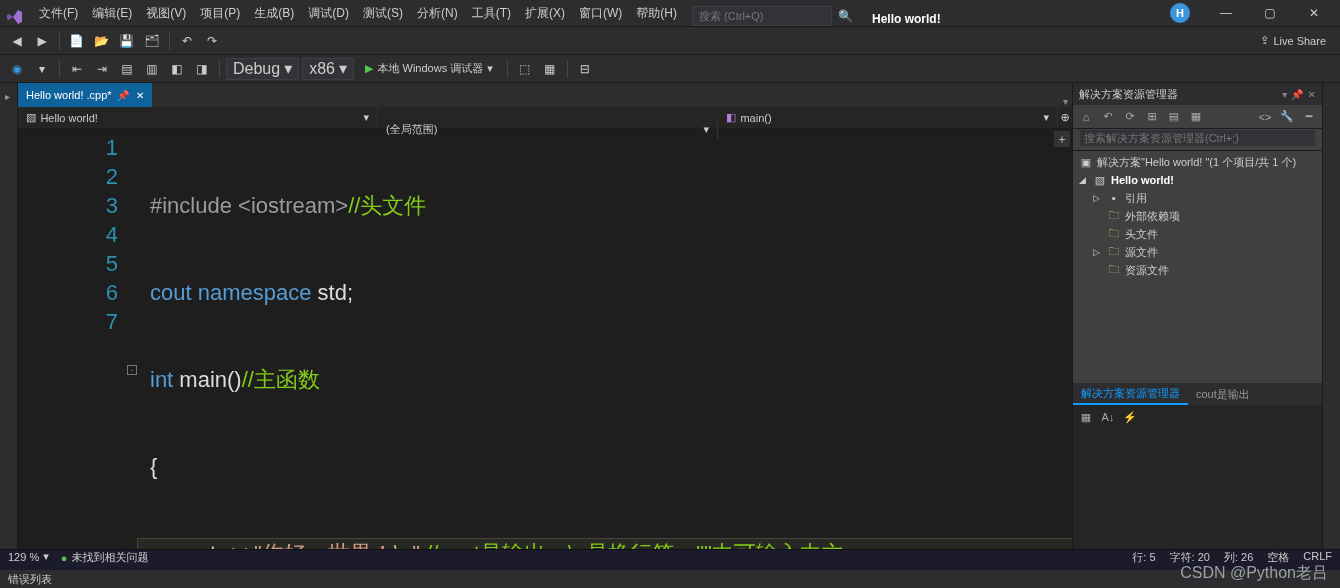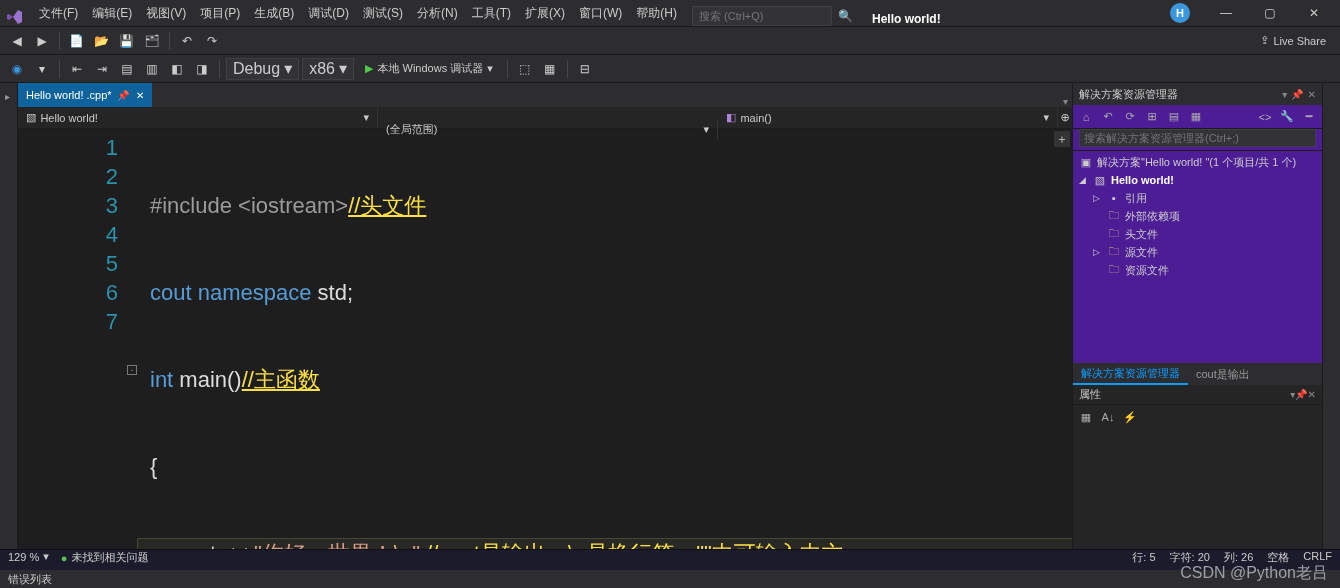--- a/index.html
+++ b/index.html
@@ -33,23 +33,23 @@
 .nav-bar { height:22px; background:#252526; display:flex; align-items:center; border-bottom:1px solid #1b1b1c; font-size:11px; color:#ccc; }
 .nav-sec { display:flex; align-items:center; padding:0 8px; border-right:1px solid #333; height:100%; gap:4px; }
 .nav-sec.wide1 { width:360px; }
 .nav-sec.wide2 { width:340px;margin-top:23px; }
 .editor-body { flex:1; display:flex; position:relative; overflow:hidden; }
 .gutter { width:120px; background:#1e1e1e; text-align:right; padding-right:20px; color:#2b91af; font-family:Consolas,monospace; font-size:22px; line-height:29px; padding-top:4px; user-select:none; }
 .gutter .ln { height:29px; }
 .code { flex:1; font-family:Consolas,monospace; font-size:22px; line-height:29px; padding-top:4px; position:relative; white-space:pre; }
 .code .line { height:29px; padding-left:12px; }
 .code .hl { background:rgba(60,60,50,.35); outline:1px solid #464632; }
-.kw { color:#569cd6; } .dir{ color:#9b9b9b; } .str{ color:#d69d85; } .cmt{ color:#fde047;text-decoration:underline; } .pun{ color:#dcdcdc; } .id{ color:#dcdcdc; } .esc{ color:#d7ba7d; }
+.kw { color:#569cd6; } .dir{ color:#9b9b9b; } .str{ color:#d69d85; } .cmt{ color:#84cc16; } .pun{ color:#dcdcdc; } .id{ color:#dcdcdc; } .esc{ color:#d7ba7d; }
 .plus-btn { position:absolute; right:2px; top:2px; width:16px; height:16px; background:#333; color:#ccc; display:flex; align-items:center; justify-content:center; font-size:12px; }
-.right-panel { width:250px; background:#4c1d95; display:flex; flex-direction:column; border-left:1px solid #1b1b1c; }
+.right-panel { width:250px; background:#404040; display:flex; flex-direction:column; border-left:1px solid #1b1b1c; }
 .right-strip { width:18px; background:#2d2d30; border-left:1px solid #1b1b1c; }
 .panel-hdr { height:22px; background:#2d2d30; display:flex; align-items:center; padding:0 6px; font-size:11px; color:#ccc; }
 .panel-hdr .r { margin-left:auto; display:flex; gap:4px; font-size:10px; color:#888; }
 .panel-tb { height:24px; display:flex; align-items:center; gap:4px; padding:0 4px; border-bottom:1px solid #1b1b1c; }
 .ptbtn { width:18px; height:18px; display:flex; align-items:center; justify-content:center; color:#aaa; font-size:11px; }
 .panel-search { height:22px; padding:0 6px; display:flex; align-items:flex-start; border-bottom:1px solid #1b1b1c; }
 .panel-search input { width:100%; background:#333337; border:1px solid #3f3f46; height:18px; color:#aaa; font-size:11px; padding:0 4px; outline:none; }
 .tree { flex:1; padding:2px 0; font-size:11px; overflow:auto; }
 .tree .row { display:flex; align-items:center; height:18px; padding-left:6px; gap:4px; color:#ccc; }
 .tree .exp { width:10px; color:#ccc; font-size:9px; }
@@ -269,24 +269,20 @@
           <span class="exp"></span>
           <span class="ic" style="color:#d7ba7d">🗀</span>
           <span>资源文件</span>
         </div>
     </div>
     <div class="panel-tabs">
       <div class="pt active">解决方案资源管理器</div>
       <div class="pt">cout是输出</div>
     </div>
     <div class="props">
-      <div class="props-hdr">
-          <span>属性</span>
-          <span class="r"><span>▾</span><span>📌</span><span>✕</span></span>
-        </div>
       <div class="props-tb">
         <span class="ptbtn">▦</span>
         <span class="ptbtn">A↓</span>
         <span class="ptbtn">⚡</span>
       </div>
       <div style="height:120px"></div>
     </div>
   </div>
   <div class="right-strip"></div>
 </div>

